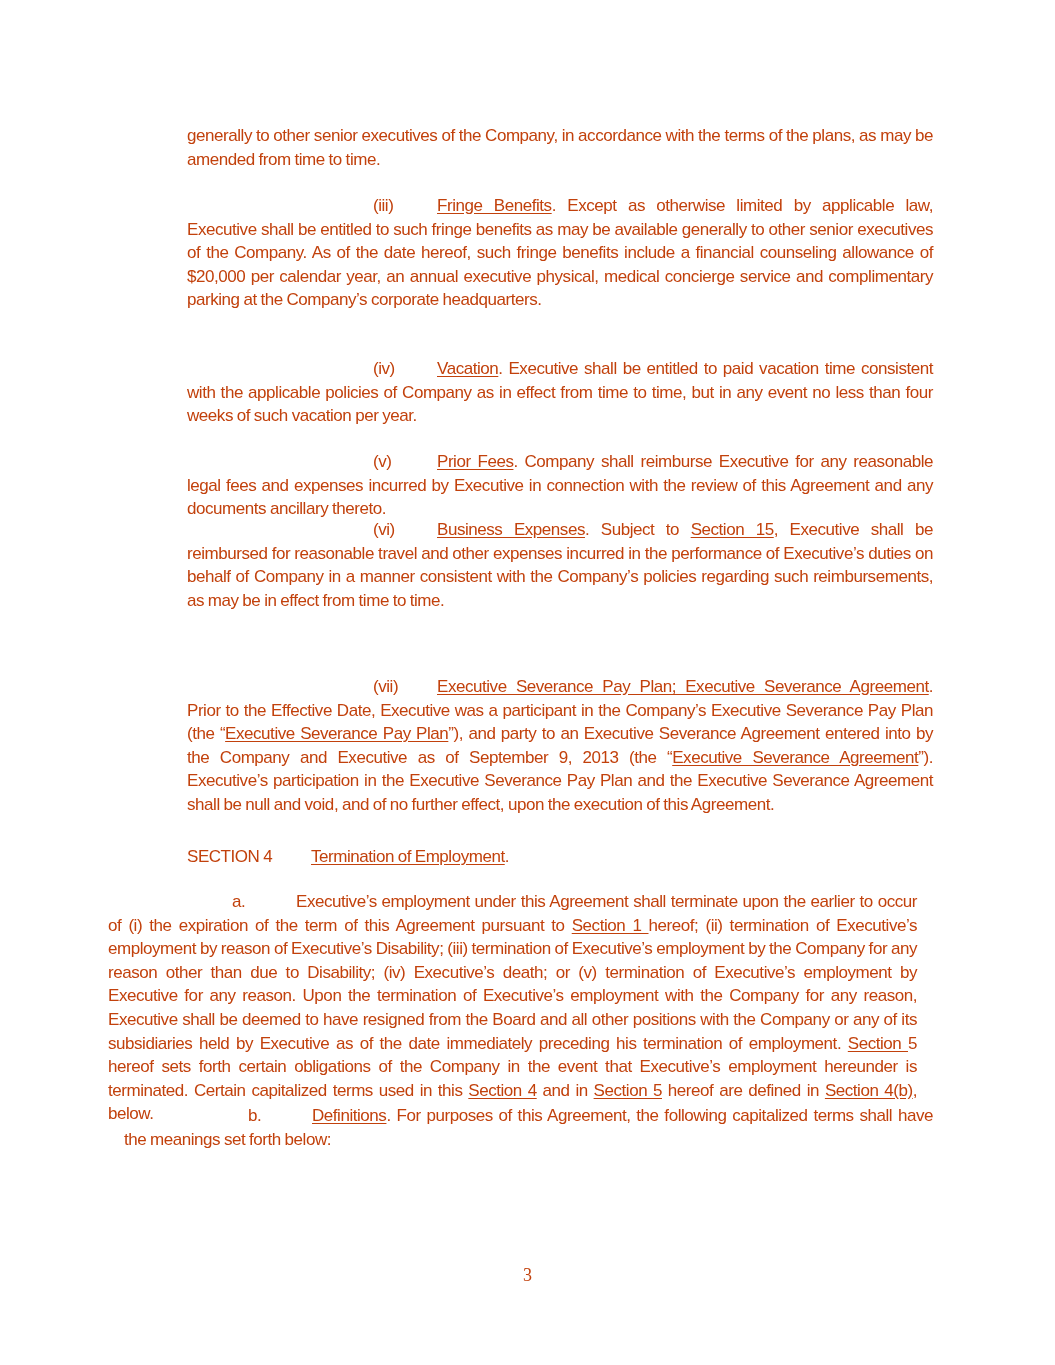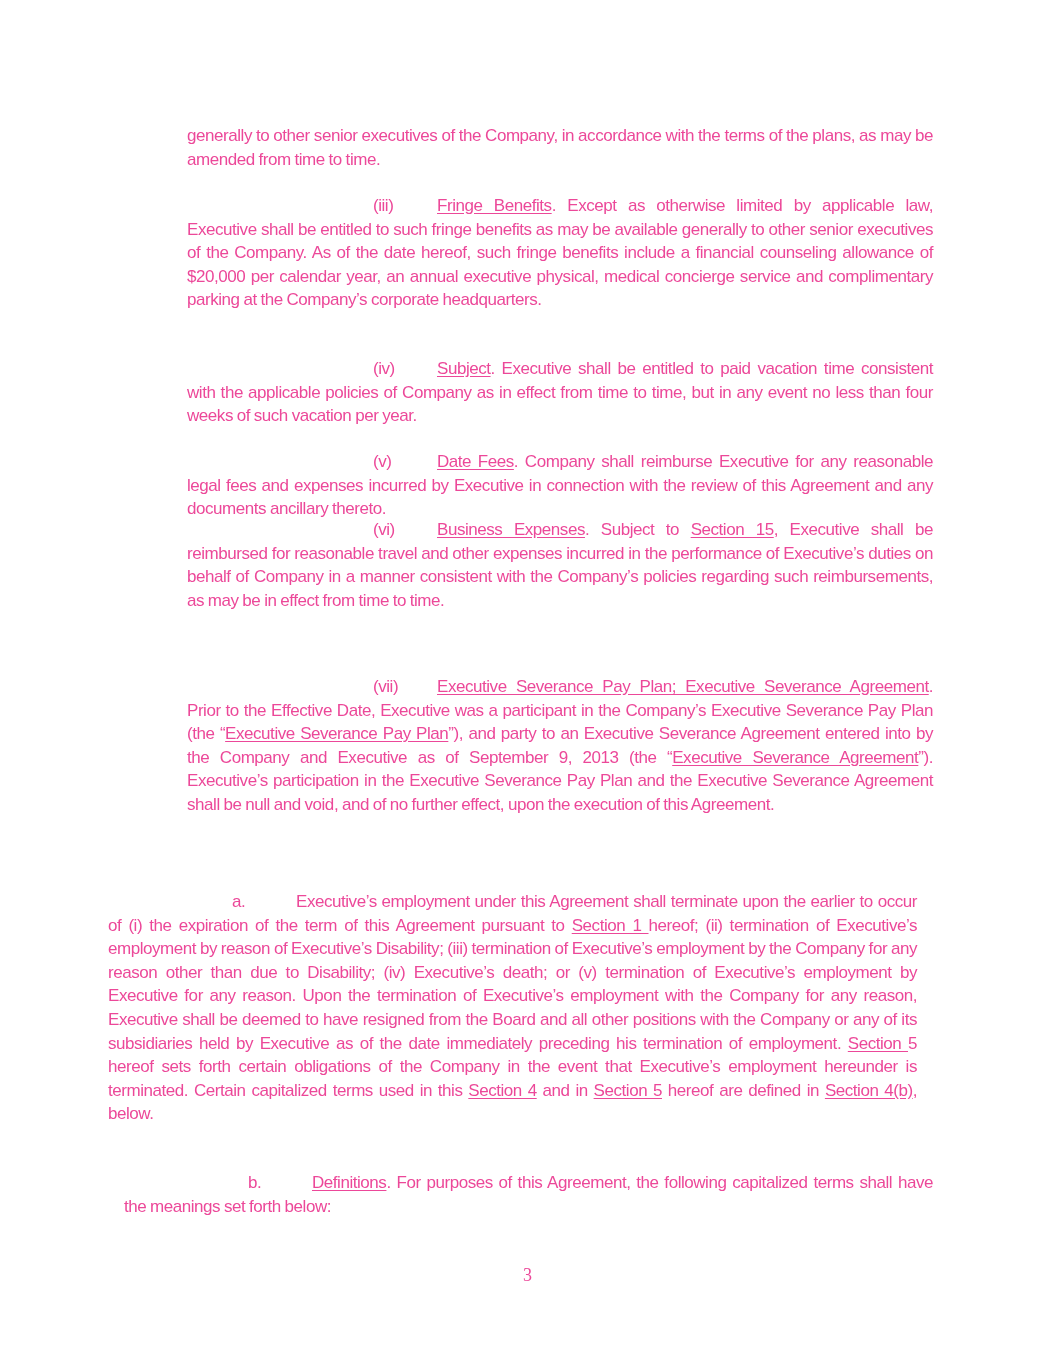--- a/index.html
+++ b/index.html
@@ -1,20 +1,20 @@
 <!DOCTYPE html>
 <html><head>
 <meta charset="utf-8">
 <style>
   html, body { margin: 0; padding: 0; background: #ffffff; }
   body { width: 1055px; height: 1365px; position: relative; overflow: hidden; }
   .page {
     position: absolute; left: 0; top: 0; width: 1055px; height: 1365px;
     font-family: "Liberation Sans Narrow", "Liberation Sans", sans-serif;
-    color: #ec4899; font-size: 17px; line-height: 23.6px;
+    color: #c2410c; font-size: 17px; line-height: 23.6px;
   }
   .p { position: absolute; text-align: justify; text-align-last: auto; letter-spacing: -0.45px; word-spacing: -0.5px; }
   .body-par { left: 187px; width: 746px; }
   .full-par { left: 187px; width: 746px; }
   .indent-head { display: inline-block; width: 186px; }
   .num { display: inline-block; width: 64px; }
   .sec-num { display: inline-block; width: 124px; }
   .a-indent { display: inline-block; width: 124px; }
   u { text-decoration: underline; text-underline-offset: 2px; }
   .page-num { position: absolute; left: 0; width: 1055px; top: 1264px; text-align: center; font-family: "Liberation Serif", serif; font-size: 18px; }
@@ -27,38 +27,41 @@
 
   <div class="p body-par last-left" style="top:124px;">
     <span>generally to other senior executives of the Company, in accordance with the terms of the plans, as may be amended from time to time.</span>
   </div>
 
   <div class="p full-par last-left" style="top:194px;">
     <span class="indent-head"></span><span class="num">(iii)</span><u>Fringe Benefits</u><span>.  Except as otherwise limited by applicable law, Executive shall be entitled to such fringe benefits as may be available generally to other senior executives of the Company.  As of the date hereof, such fringe benefits include a financial counseling allowance of $20,000 per calendar year, an annual executive physical, medical concierge service and complimentary parking at the Company’s corporate headquarters.</span>
   </div>
 
   <div class="p full-par last-left" style="top:357px;">
-    <span class="indent-head"></span><span class="num">(iv)</span><u>Subject</u><span>.  Executive shall be entitled to paid vacation time consistent with the applicable policies of Company as in effect from time to time, but in any event no less than four weeks of such vacation per year.</span>
+    <span class="indent-head"></span><span class="num">(iv)</span><u>Vacation</u><span>.  Executive shall be entitled to paid vacation time consistent with the applicable policies of Company as in effect from time to time, but in any event no less than four weeks of such vacation per year.</span>
   </div>
 
   <div class="p full-par last-left" style="top:450px;">
-    <span class="indent-head"></span><span class="num">(v)</span><u>Date Fees</u><span>.  Company shall reimburse Executive for any reasonable legal fees and expenses incurred by Executive in connection with the review of this Agreement and any documents ancillary thereto.</span>
+    <span class="indent-head"></span><span class="num">(v)</span><u>Prior Fees</u><span>.  Company shall reimburse Executive for any reasonable legal fees and expenses incurred by Executive in connection with the review of this Agreement and any documents ancillary thereto.</span>
   </div>
 
   <div class="p full-par last-left" style="top:518px;">
     <span class="indent-head"></span><span class="num">(vi)</span><u>Business Expenses</u><span>.  Subject to </span><u>Section 15</u><span>, Executive shall be reimbursed for reasonable travel and other expenses incurred in the performance of Executive’s duties on behalf of Company in a manner consistent with the Company’s policies regarding such reimbursements, as may be in effect from time to time.</span>
   </div>
 
   <div class="p full-par last-left" style="top:675px;">
     <span class="indent-head"></span><span class="num">(vii)</span><u>Executive Severance Pay Plan; Executive Severance Agreement</u><span>.  Prior to the Effective Date, Executive was a participant in the Company’s Executive Severance Pay Plan (the “</span><u>Executive Severance Pay Plan</u><span>”), and party to an Executive Severance Agreement entered into by the Company and Executive as of September 9, 2013 (the “</span><u>Executive Severance Agreement</u><span>”).  Executive’s participation in the Executive Severance Pay Plan and the Executive Severance Agreement shall be null and void, and of no further effect, upon the execution of this Agreement.</span>
   </div>
 
+  <div class="p full-par last-left" style="top:845px;">
+    <span class="sec-num">SECTION 4</span><u>Termination of Employment</u><span>.</span>
+  </div>
 
   <div class="p last-left" style="top:890px; left:108px; width:809px;">
     <span class="a-indent"></span><span class="num">a.</span><span>Executive’s employment under this Agreement shall terminate upon the earlier to occur of (i) the expiration of the term of this Agreement pursuant to </span><u>Section 1 </u><span>hereof; (ii) termination of Executive’s employment by reason of Executive’s Disability; (iii) termination of Executive’s employment by the Company for any reason other than due to Disability; (iv) Executive’s death; or (v) termination of Executive’s employment by Executive for any reason.  Upon the termination of Executive’s employment with the Company for any reason, Executive shall be deemed to have resigned from the Board and all other positions with the Company or any of its subsidiaries held by Executive as of the date immediately preceding his termination of employment.  </span><u>Section </u><span>5 hereof sets forth certain obligations of the Company in the event that Executive’s employment hereunder is terminated.  Certain capitalized terms used in this </span><u>Section 4</u><span> and in </span><u>Section 5</u><span> hereof are defined in </span><u>Section 4(b)</u><span>, below.</span>
   </div>
 
-  <div class="p last-left" style="top:1171px; left:124px; width:809px;">
+  <div class="p last-left" style="top:1104px; left:124px; width:809px;">
     <span class="a-indent"></span><span class="num">b.</span><u>Definitions</u><span>.  For purposes of this Agreement, the following capitalized terms shall have the meanings set forth below:</span>
   </div>
 
   <div class="page-num">3</div>
 </div>
 
 </body></html>

